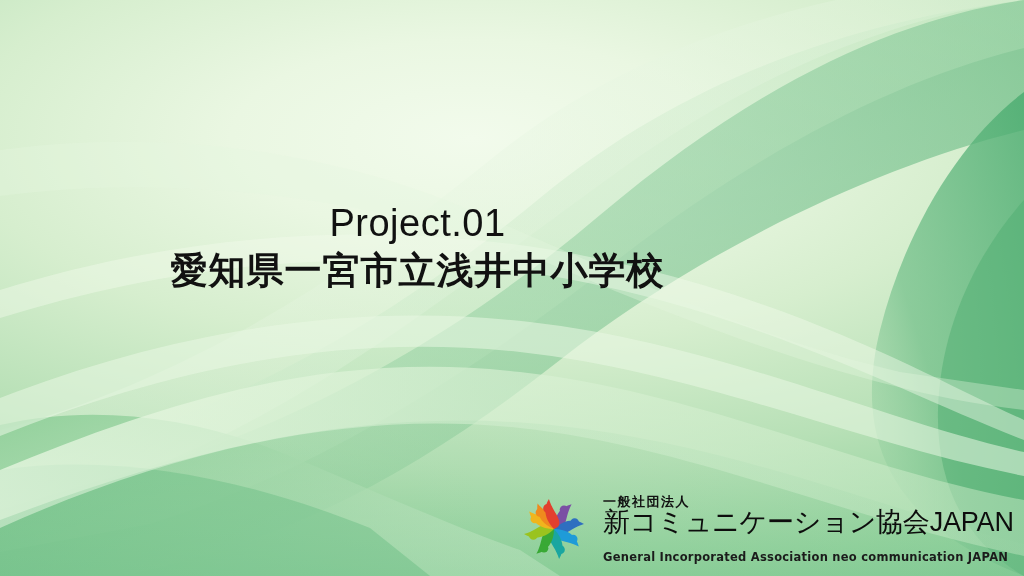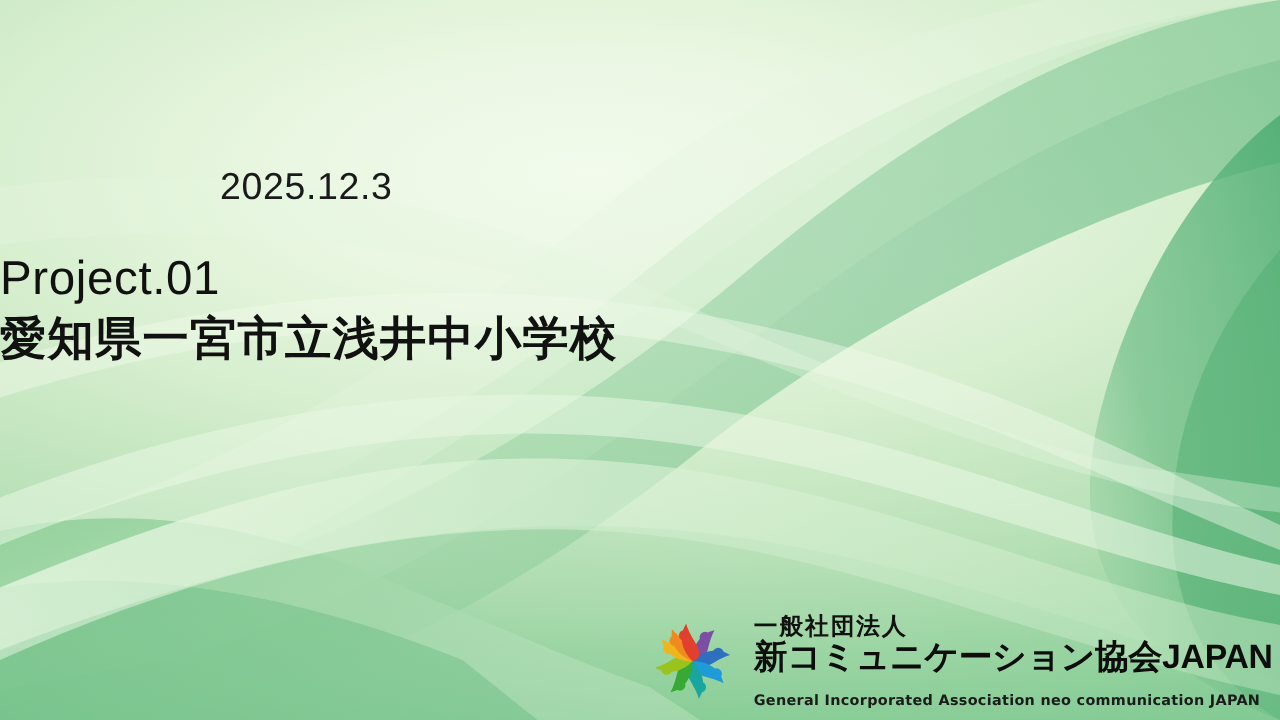--- a/index.html
+++ b/index.html
@@ -16,21 +16,21 @@
   .wsvg{position:absolute;inset:0;width:1024px;height:576px;}
 
   .date{
     position:absolute;left:176px;top:133px;
     font-size:30px;color:#1a1a1a;letter-spacing:.5px;
     font-family:"Liberation Sans","DejaVu Sans",sans-serif;
     white-space:nowrap;
   }
   .titleblock{
     position:absolute;left:0;top:203px;width:835px;
-    color:#111;
+    text-align:center;color:#111;
   }
   .t-project{
     font-size:38px;font-weight:400;line-height:1.08;
     letter-spacing:.5px;
   }
   .t-school{
     font-size:37px;font-weight:700;line-height:1.26;
     letter-spacing:1px;margin-top:4px;
   }
   .t-theme{
@@ -38,25 +38,25 @@
     letter-spacing:2px;margin-top:2px;
   }
   
   .logo{
     position:absolute;left:514px;top:489px;
     display:flex;align-items:center;gap:9px;
   }
   .logo-mark{width:80px;height:80px;flex:0 0 80px;}
   .logo-text{display:flex;flex-direction:column;justify-content:center;line-height:1;}
   .lt-sub{
-    font-size:19px;font-weight:700;color:#111;letter-spacing:1.5px;
+    font-size:13px;font-weight:700;color:#111;letter-spacing:1.5px;
     margin-bottom:1px;
   }
   .lt-main{
-    font-size:27px;font-weight:700;color:#0d0d0d;letter-spacing:-0.2px;
+    font-size:27px;font-weight:400;color:#0d0d0d;letter-spacing:-0.2px;
     white-space:nowrap;
   }
   .lt-en{
     font-size:11.5px;font-weight:700;color:#1b1b1b;letter-spacing:.25px;
     margin-top:16px;white-space:nowrap;
     font-family:"DejaVu Sans","Liberation Sans",sans-serif;
   }
 </style>
 </head>
 <body>
@@ -105,21 +105,20 @@
 
     <path d="M0,470 C170,400 330,350 520,372 C700,392 860,470 1024,500 L1024,556 C850,520 690,446 520,428 C340,408 160,456 0,528 Z" fill="url(#g5)" opacity="0.85"></path>
     <path d="M0,520 C180,452 360,404 560,426 C740,446 890,512 1024,544 L1024,576 L0,576 Z" fill="url(#g4)" opacity="0.35"></path>
     <path d="M0,398 C160,336 340,300 530,322 C720,344 880,420 1024,452 L1024,476 C860,444 700,372 520,352 C330,332 160,372 0,436 Z" fill="#eaf8e3" opacity="0.55"></path>
 
     <path d="M0,290 C200,228 420,214 640,268 C820,312 940,382 1024,420 L1024,440 C920,400 790,330 620,290 C410,240 200,256 0,318 Z" fill="#f1faeb" opacity="0.45"></path>
 
     <path d="M0,150 C160,128 330,150 470,210 C620,274 760,340 900,372 L1024,390 L1024,410 C880,394 720,336 560,268 C410,204 190,170 0,196 Z" fill="#e6f5df" opacity="0.35"></path>
   </svg>
 
-  <div class="date">2025.12.3</div>
 
   <div class="titleblock">
     <div class="t-project">Project.01</div>
     <div class="t-school">愛知県一宮市立浅井中小学校</div>
   </div>
 
   <div class="logo">
     <svg class="logo-mark" viewBox="0 0 100 100">
       <g>
 

